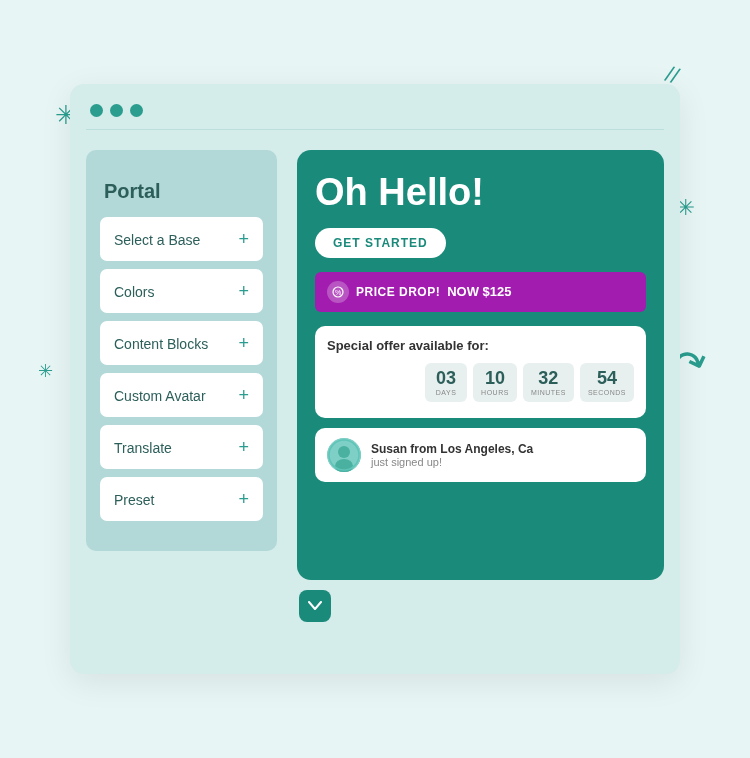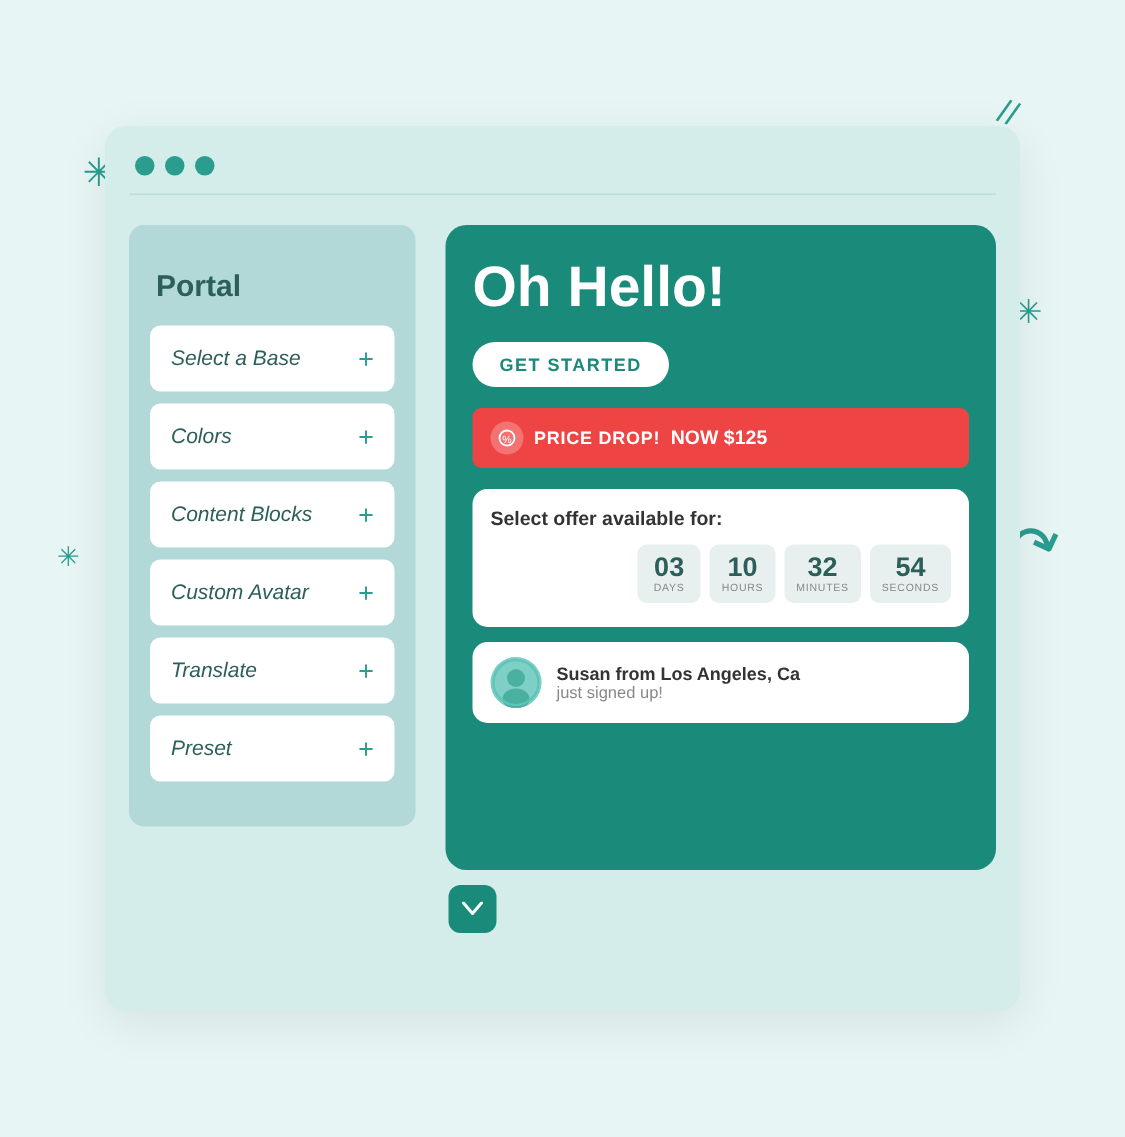--- a/index.html
+++ b/index.html
@@ -82,24 +82,23 @@
       margin-bottom: 14px;
       padding-left: 4px;
     }
 
     .portal-item {
       background: #ffffff;
       border-radius: 7px;
       padding: 13px 14px;
       margin-bottom: 8px;
       display: flex;
-      align-items: flex-start;
+      align-items: flex-end;
       justify-content: space-between;
       cursor: pointer;
-      font-style: italic;
     }
 
     .portal-item:last-child {
       margin-bottom: 0;
     }
 
     .portal-item-label {
       font-size: 14px;
       color: #2c5f5a;
       font-weight: 500;
@@ -138,21 +137,21 @@
       font-size: 12px;
       font-weight: 700;
       letter-spacing: 1px;
       text-transform: uppercase;
       cursor: pointer;
       margin-bottom: 14px;
       display: inline-block;
     }
 
     .price-drop-banner {
-      background: #ef4444;
+      background: #a21caf;
       border-radius: 6px;
       padding: 9px 12px;
       display: flex;
       align-items: center;
       gap: 7px;
       margin-bottom: 14px;
     }
 
     .price-icon {
       background: rgba(255,255,255,0.25);
@@ -346,21 +345,21 @@
               <circle cx="6" cy="6" r="5" stroke="white" stroke-width="1.2"></circle>
               <text x="6" y="9" text-anchor="middle" font-size="7" fill="white">%</text>
             </svg>
           </div>
           <span class="price-drop-text">PRICE DROP!</span>
           <span class="price-now">NOW $125</span>
         </div>
 
         
         <div class="offer-card">
-          <div class="offer-title">Select offer available for:</div>
+          <div class="offer-title">Special offer available for:</div>
           <div class="countdown">
             <div class="count-box">
               <span class="count-num">03</span>
               <span class="count-label">DAYS</span>
             </div>
             <div class="count-box">
               <span class="count-num">10</span>
               <span class="count-label">HOURS</span>
             </div>
             <div class="count-box">

